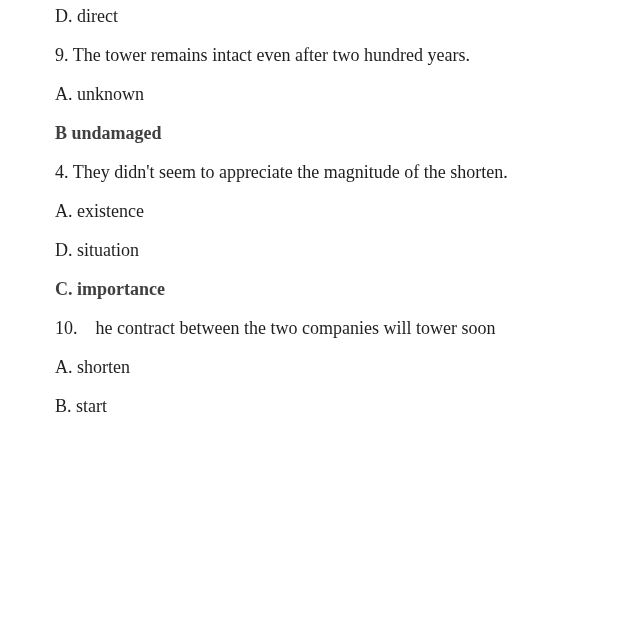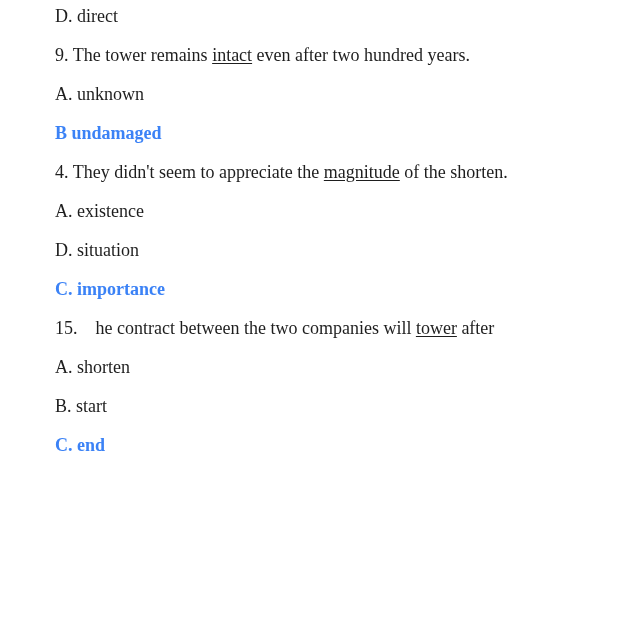--- a/index.html
+++ b/index.html
@@ -22,39 +22,37 @@
     padding: 0 20px 0 55px;
     margin-top: -3px;
     background: #ffffff;
   }
   .line {
     margin: 0;
     line-height: 39px;
     white-space: pre-wrap;
   }
   .line.red {
-    color: #3b82f6;
+    color: #404040;
     font-weight: bold;
   }
   .u {
-    text-decoration: underline;
     text-underline-offset: 2px;
   }
 </style>
 </head>
 <body>
 
 <div class="page">
   <div id="lines-root">
       <p class="line"><span>D. direct</span></p>
       <p class="line"><span>9. The tower remains </span><span class="u">intact</span><span> even after two hundred years.</span></p>
       <p class="line"><span>A. unknown</span></p>
       <p class="line red"><span>B undamaged</span></p>
       <p class="line"><span>4. They didn't seem to appreciate the </span><span class="u">magnitude</span><span> of the shorten.</span></p>
       <p class="line"><span>A. existence</span></p>
       <p class="line"><span>D. situation</span></p>
       <p class="line red"><span>C. importance</span></p>
-      <p class="line"><span>15.    he contract between the two companies will </span><span class="u">tower</span><span> after</span></p>
+      <p class="line"><span>10.    he contract between the two companies will </span><span class="u">tower</span><span> soon</span></p>
       <p class="line"><span>A. shorten</span></p>
       <p class="line"><span>B. start</span></p>
-      <p class="line red"><span>C. end</span></p>
     </div>
 </div>
 
 </body></html>

